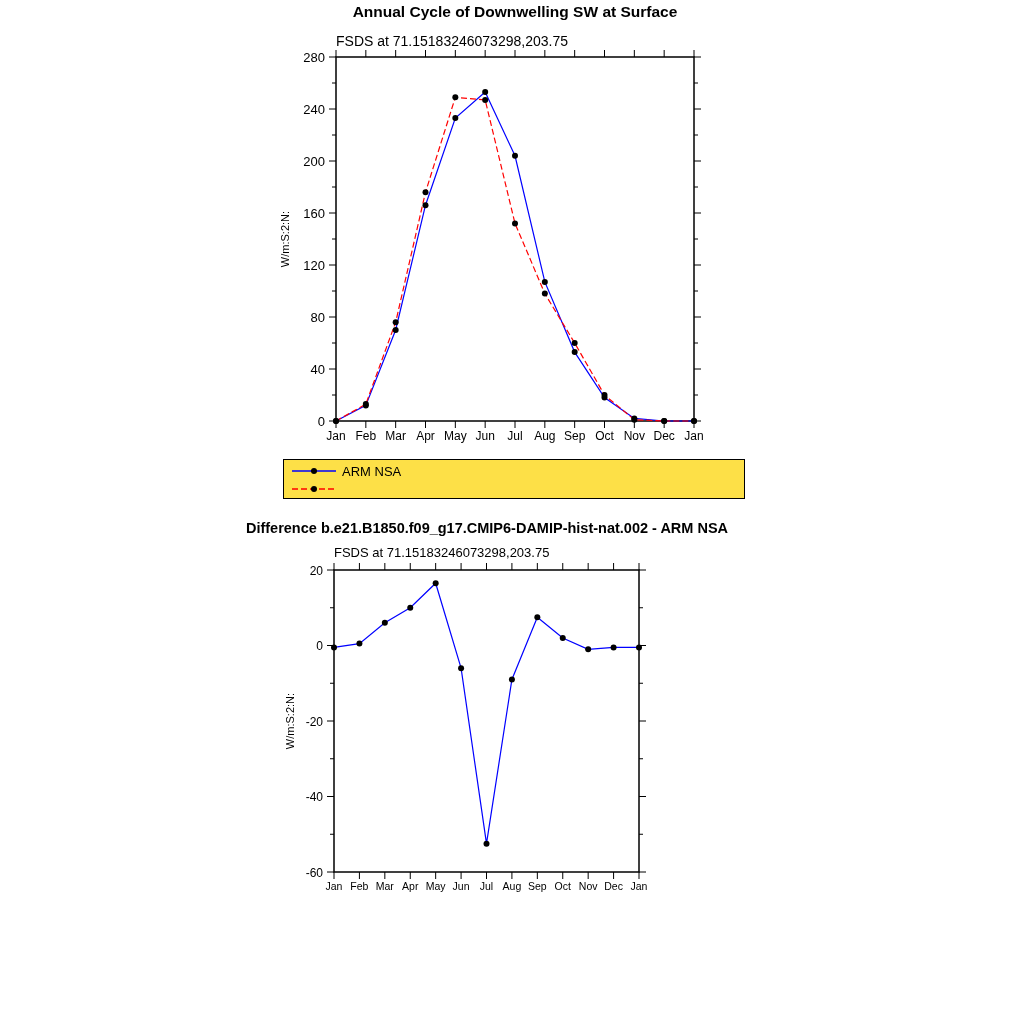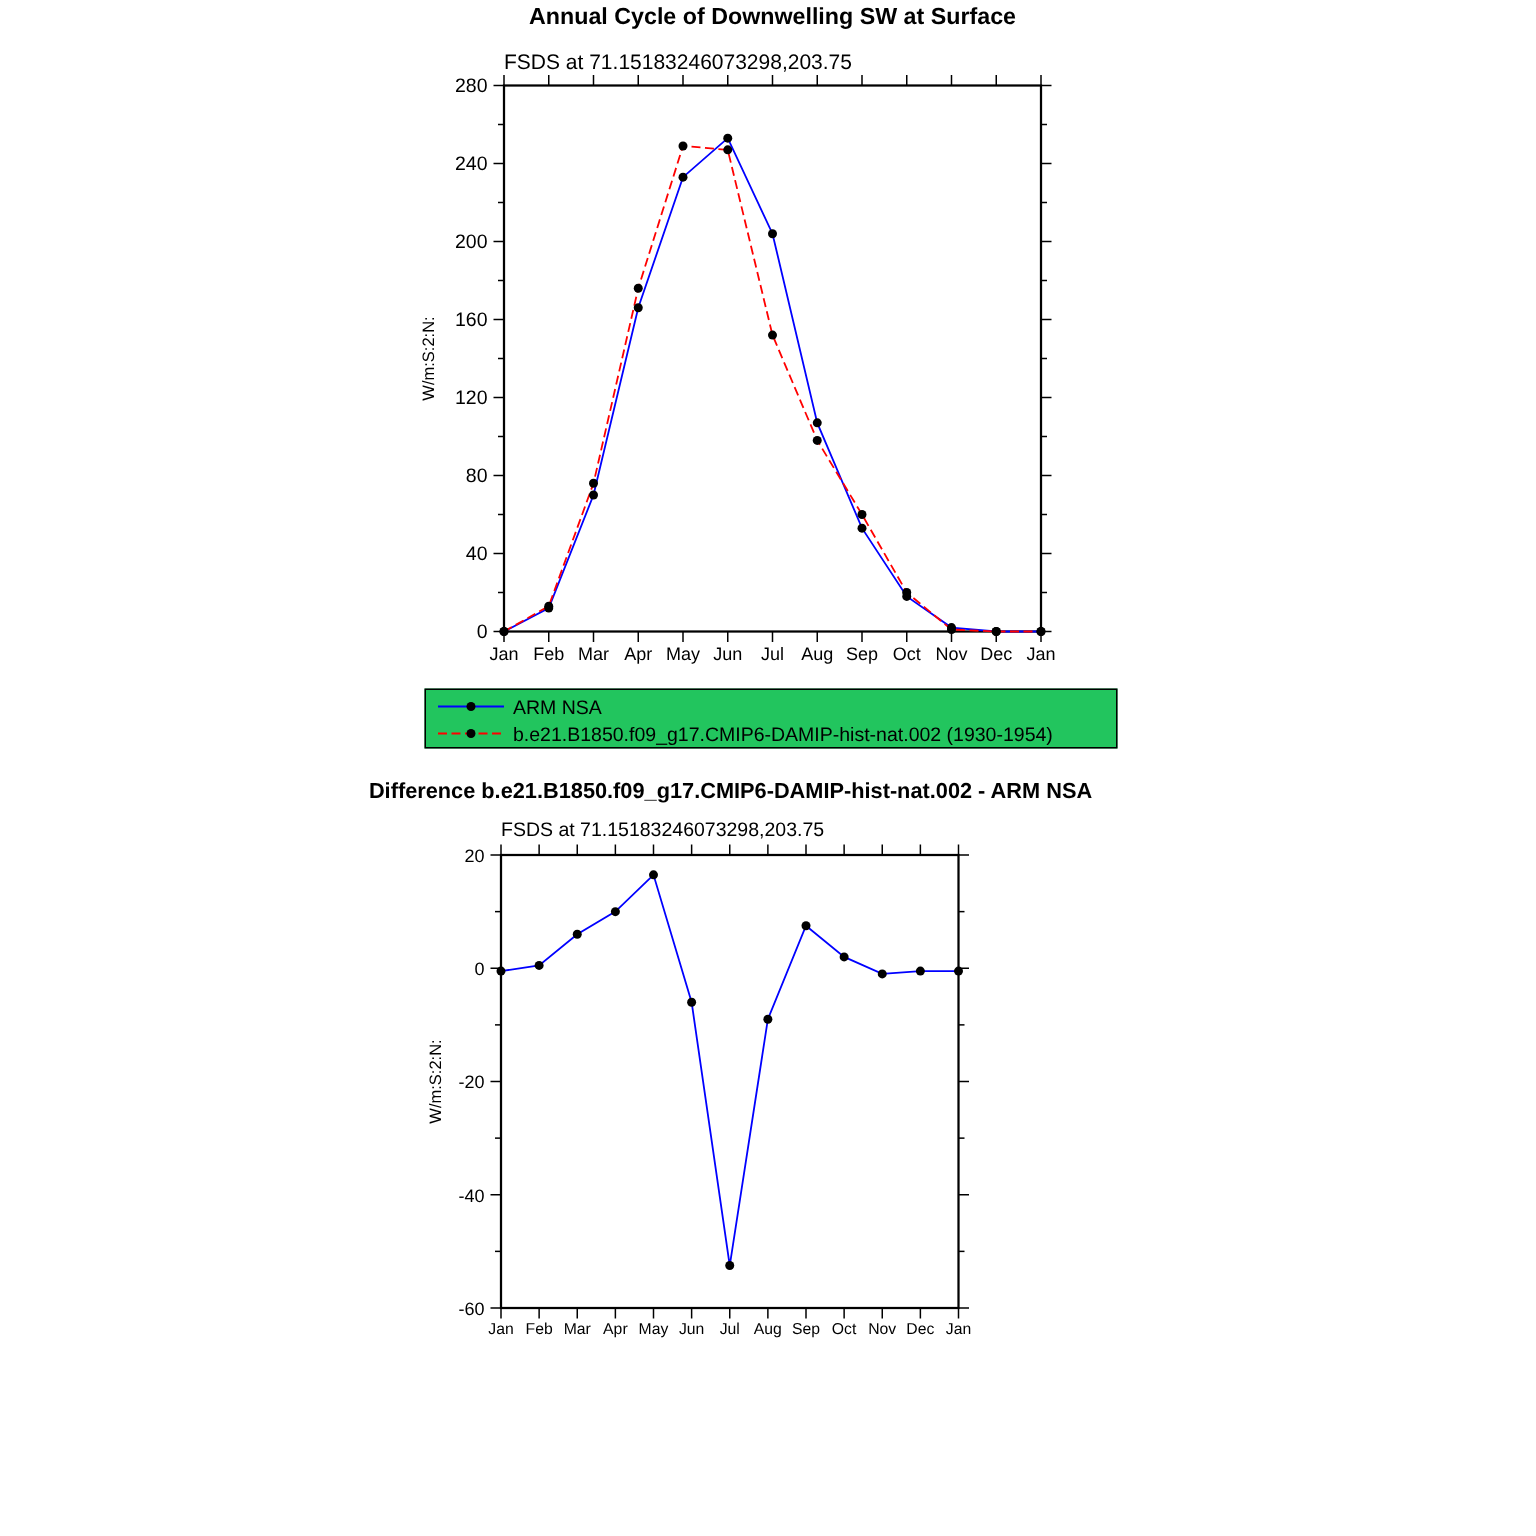--- a/index.html
+++ b/index.html
@@ -23,21 +23,21 @@
   #top-title    { left: 285px; top: 3px;   width: 460px; font-size: 15.5px; }
   #bottom-title { left: 207px; top: 520px; width: 560px; font-size: 14.5px; }
   .chart-subtitle { position: absolute; white-space: nowrap; text-align: right; }
   #top-subtitle    { left: 336px; top: 33px;  font-size: 14px; }
   #bottom-subtitle { left: 334px; top: 545px; font-size: 13px; }
   #legend {
     position: absolute;
     left: 283px; top: 459px;
     width: 462px; height: 40px;
     border: 1px solid #000000;
-    background: #22c55e;
+    background: #fde047;
     padding-top: 2px;
     box-sizing: border-box;
   }
   .legend-row {
     display: flex;
     align-items: center;
     height: 18px;
     padding-left: 7px;
     font-size: 13px;
     white-space: nowrap;
@@ -251,21 +251,20 @@
         <line id="legend-line-0" x1="1" y1="6" x2="45" y2="6" stroke="#0000ff" stroke-width="1.3"></line>
         <circle id="legend-dot-0" cx="23" cy="6" r="3" fill="#000000"></circle>
       </svg>
       <span>ARM NSA</span>
     </div>
     <div class="legend-row">
       <svg class="legend-swatch" width="46" height="12">
         <line id="legend-line-1" x1="1" y1="6" x2="45" y2="6" stroke="#ff0000" stroke-width="1.3" stroke-dasharray="6,3"></line>
         <circle id="legend-dot-1" cx="23" cy="6" r="3" fill="#000000"></circle>
       </svg>
-      <span>b.e21.B1850.f09_g17.CMIP6-DAMIP-hist-nat.002 (1930-1954)</span>
     </div>
   </div>
 
   <div id="bottom-title" class="chart-title">Difference b.e21.B1850.f09_g17.CMIP6-DAMIP-hist-nat.002 - ARM NSA</div>
 
   <div id="bottom-subtitle" class="chart-subtitle">FSDS at 71.15183246073298,203.75</div>
 
 </div>
 
 </body></html>

